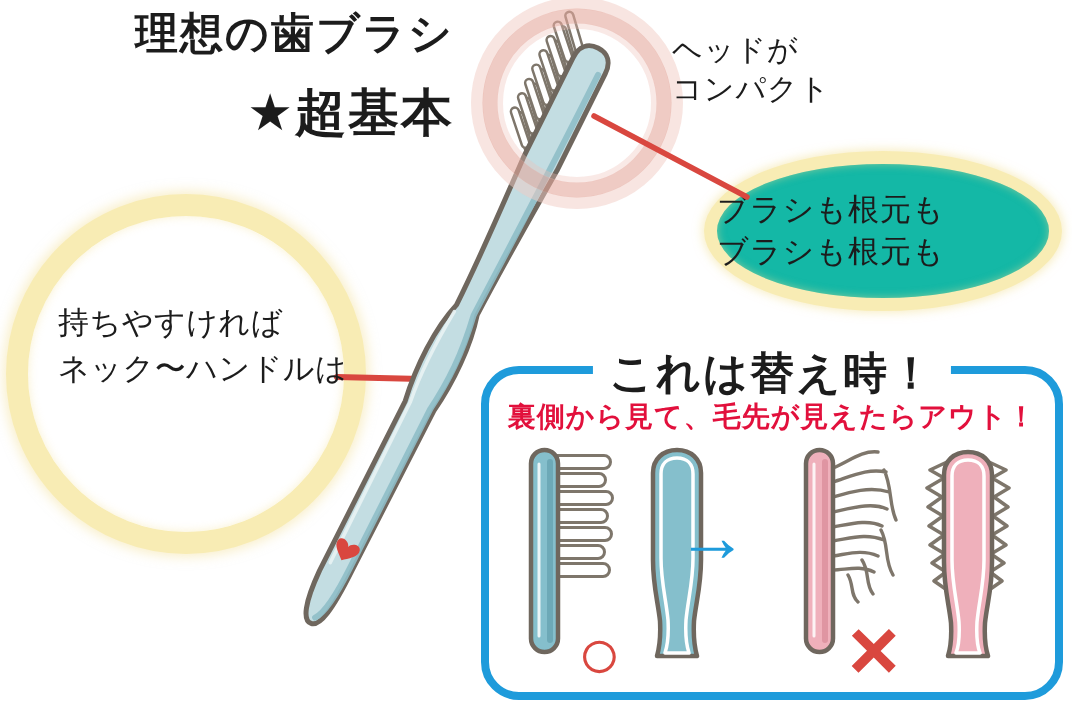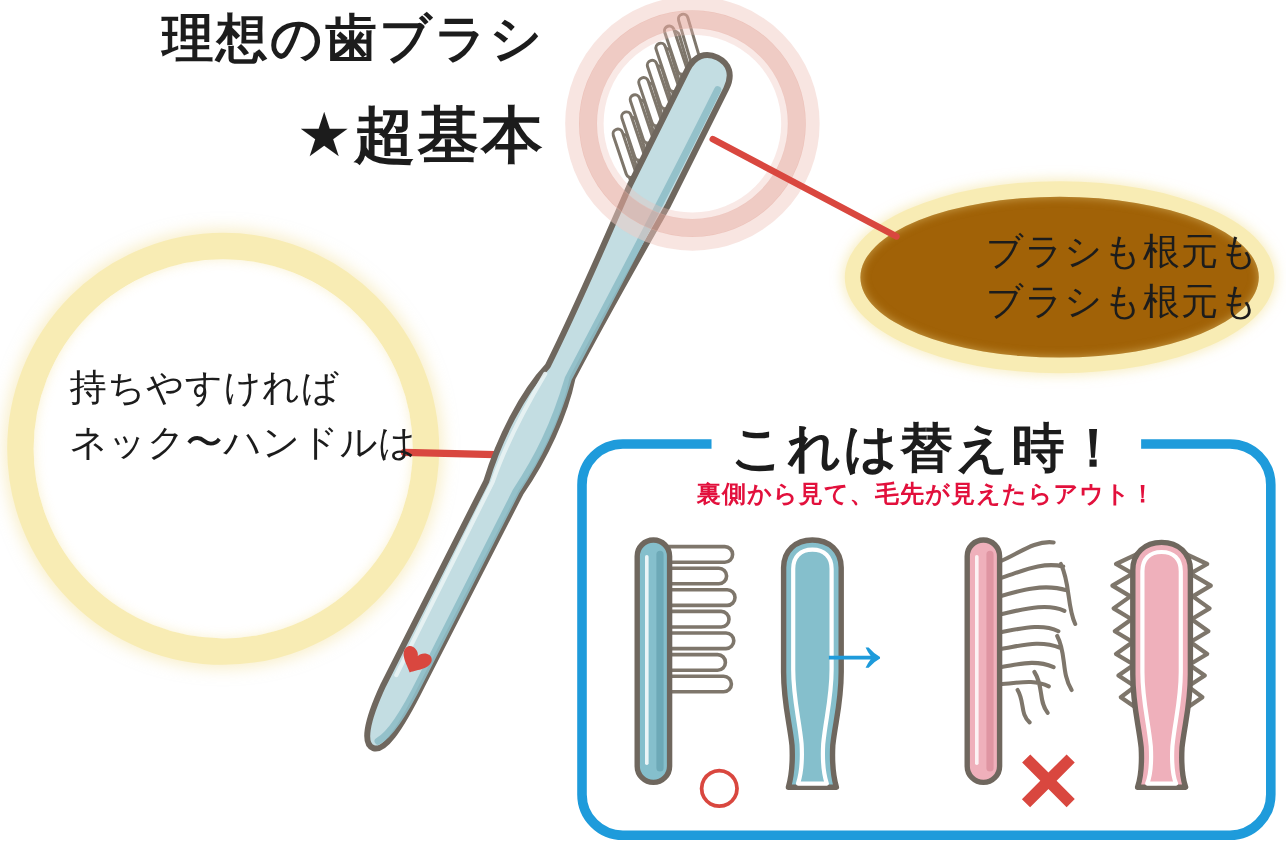--- a/index.html
+++ b/index.html
@@ -9,45 +9,45 @@
   }
   .abs{position:absolute;}
   
   .title{left:8px;top:12px;width:446px;text-align:right;line-height:1.0;}
   .title .l1{font-size:43px;font-weight:bold;letter-spacing:2px;}
   .title .l2{font-size:51px;font-weight:bold;margin-top:32px;letter-spacing:2px;}
   
   .head-note{left:672px;top:30px;font-size:30px;font-weight:500;line-height:1.3;letter-spacing:1px;}
   
   .bubble{
-    left:704px;top:151px;width:332px;height:134px;background:#a16207;
+    left:704px;top:151px;width:332px;height:134px;background:#14b8a6;
     border:13px solid #F8ECB4;border-radius:50%;
     box-shadow:0 0 10px 2px rgba(243,224,150,.55), inset 0 0 8px rgba(243,224,150,.5);
-    display:flex;align-items:center;justify-content:flex-end;text-align:center;
+    display:flex;align-items:center;justify-content:flex-start;text-align:center;
     font-size:31px;font-weight:500;line-height:1.35;letter-spacing:1px;
   }
   .big-circle{
     left:6px;top:194px;width:316px;height:316px;background:#ffffff;
     border:22px solid #F8ECB4;border-radius:50%;
     box-shadow:0 0 12px 3px rgba(243,224,150,.5), inset 0 0 10px rgba(243,224,150,.45);
   }
   .handle-note{left:58px;top:300px;font-size:31px;font-weight:500;line-height:1.48;letter-spacing:0.5px;}
   
   .replace-box{
     left:481px;top:366px;width:566px;height:318px;background:#ffffff;
     border:8px solid #1E9BDB;border-radius:38px;
   }
   .replace-title{
     position:absolute;top:-30px;left:50%;transform:translateX(-50%);
     background:#ffffff;padding:0 16px;font-size:44px;font-weight:bold;
     letter-spacing:2px;white-space:nowrap;
   }
   .replace-warning{
     position:absolute;top:24px;width:100%;text-align:center;
-    font-size:20px;font-weight:bold;color:#E2103C;letter-spacing:1px;white-space:nowrap;
+    font-size:28px;font-weight:bold;color:#E2103C;letter-spacing:1px;white-space:nowrap;
   }
   
   #art{left:0;top:0;pointer-events:none;}
   
   .mark{font-weight:bold;color:#D9473F;line-height:1;}
   .good-mark{left:577px;top:617px;font-size:74px;font-weight:normal;}
   .bad-mark{left:848px;top:606px;font-size:88px;}
   .arrow-mark{left:676px;top:500px;font-size:72px;color:#1E9BDB;}
 </style>
 </head>
@@ -146,20 +146,24 @@
                C 976 640 978 648 980 653 L 956 653 C 958 648 960 640 959 622
                C 957 601 952 584 952 560 L 952 476 C 952 466 958 460 968 460 Z" fill="none" stroke="#ffffff" stroke-width="3.5" stroke-linejoin="round"></path>
     </g>
   </svg>
 
   <div class="abs title">
     <div class="l1">理想の歯ブラシ</div>
     <div class="l2">★超基本</div>
   </div>
 
+  <div class="abs head-note">
+    <div>ヘッドが</div>
+    <div>コンパクト</div>
+  </div>
 
   <div class="abs handle-note">
     <div>持ちやすければ</div>
     <div>ネック〜ハンドルは</div>
   </div>
 
   <span class="abs mark good-mark">○</span>
   <span class="abs mark bad-mark">×</span>
   <span class="abs mark arrow-mark">→</span>
 

